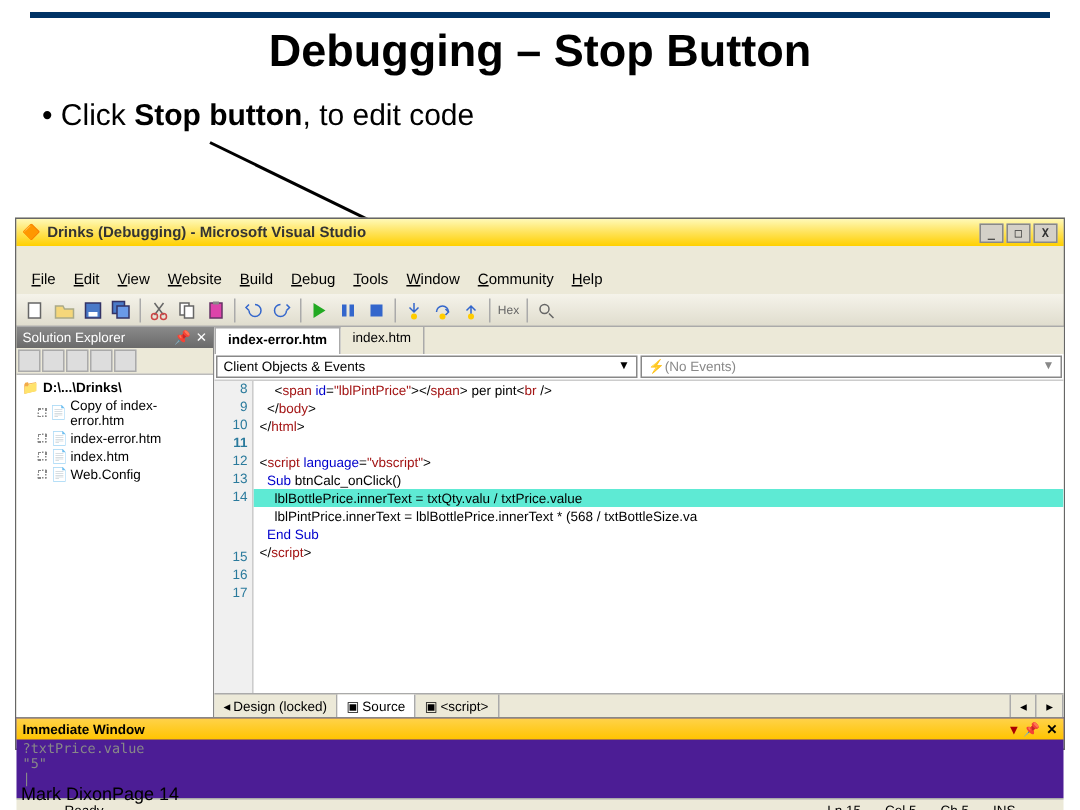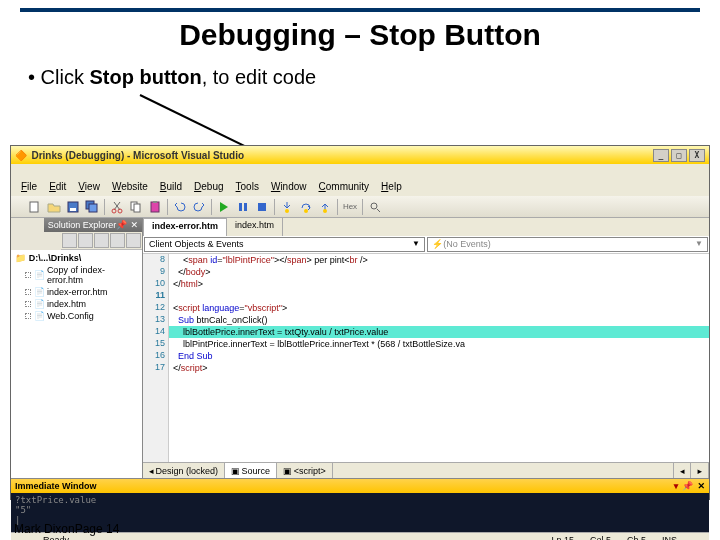--- a/index.html
+++ b/index.html
@@ -10,26 +10,26 @@
 .arrow-wrap { position: absolute; left: 140px; top: 94px; }
 .arrow-line { position: absolute; width: 180px; height: 2px; background: #000; transform: rotate(26deg); transform-origin: left center; }
 .arrow-head { position: absolute; left: 158px; top: 76px; width: 0; height: 0; border-left: 6px solid transparent; border-right: 6px solid transparent; border-top: 10px solid #000; transform: rotate(-30deg); }
 .vs-window { position: absolute; left: 10px; top: 145px; width: 700px; height: 355px; border: 1px solid #666; background: #ece9d8; font-size: 10px; }
 .vs-titlebar { background: linear-gradient(#fff9b7,#ffe35a,#ffd000); height: 18px; display: flex; align-items: center; padding: 0 4px; font-weight: bold; color: #333; font-size: 10px; }
 .vs-titlebar .spacer { flex: 1; }
 .win-btn { width: 16px; height: 13px; background: #d4d0c8; border: 1px solid #888; margin-left: 2px; display: flex; align-items: center; justify-content: center; font-size: 8px; font-family: monospace; }
 .vs-menubar { display: flex; height: 16px; background: #ece9d8; padding: 16px 4px; font-size: 10px; }
 .vs-menu-item { padding: 1px 6px; }
 .vs-menu-item u { text-decoration: underline; }
-.vs-toolbar { display: flex; height: 22px; background: linear-gradient(#f5f3ea,#e0ddce); border-bottom: 1px solid #aaa; align-items: center; padding: 0 15px; gap: 1px; }
+.vs-toolbar { display: flex; height: 22px; background: linear-gradient(#f5f3ea,#e0ddce); border-bottom: 1px solid #aaa; align-items: center; padding: 0 4px; gap: 1px; }
 .tbtn { width: 18px; height: 18px; display: flex; align-items: center; justify-content: center; border: 1px solid transparent; }
 .tbtn svg { width: 14px; height: 14px; }
 .tsep { width: 1px; height: 16px; background: #aaa; margin: 0 2px; }
 .vs-body { display: flex; height: 260px; }
-.sol-explorer { width: 132px; background: #e8e5d8; border-right: 1px solid #888; display: flex; flex-direction: column; align-items: flex-end; }
+.sol-explorer { width: 132px; background: #e8e5d8; border-right: 1px solid #888; display: flex; flex-direction: column; }
 .sol-title { background: linear-gradient(#8a8a8a,#6a6a6a); color: #fff; font-size: 9px; padding: 2px 4px; display: flex; }
 .sol-title .spacer { flex: 1; }
 .sol-toolbar { background: #ece9d8; height: 18px; border-bottom: 1px solid #bbb; display: flex; padding: 1px; gap: 1px; }
 .sol-toolbar .sbtn { width: 15px; height: 15px; background: #ddd; border: 1px solid #aaa; }
 .sol-tree { background: #fff; flex: 1; font-size: 9px; padding: 2px; overflow: hidden; }
 .tree-root { font-weight: bold; padding: 1px 2px; }
 .tree-item { display: flex; align-items: center; padding: 1px 2px 1px 12px; gap: 3px; }
 .tree-dot { width: 6px; height: 6px; background: #fff; border: 1px dotted #888; }
 .file-icon { width: 10px; height: 10px; display: inline-block; }
 .editor-area { flex: 1; display: flex; flex-direction: column; background: #fff; }
@@ -43,21 +43,21 @@
 .code-view { flex: 1; display: flex; background: #fff; overflow: hidden; }
 .gutter { width: 26px; background: #f0f0f0; border-right: 1px solid #ccc; text-align: right; font-family: Consolas, monospace; font-size: 9px; color: #2a7a9c; padding-right: 3px; }
 .code-lines { flex: 1; font-family: Consolas, monospace; font-size: 9px; white-space: pre; overflow: hidden; position: relative; }
 .code-row { height: 12px; line-height: 12px; padding-left: 4px; position: relative; }
 .hl-yellow { background: #5eead4; }
 .c-blue { color: #0000cc; }
 .c-maroon { color: #a31515; }
 .view-tabs { display: flex; height: 16px; background: #ece9d8; border-top: 1px solid #aaa; font-size: 9px; }
 .vtab { padding: 1px 6px; border-right: 1px solid #aaa; display: flex; align-items: center; gap: 2px; }
 .vtab.active { background: #fff; }
-.imm-window { height: 54px; border-top: 1px solid #888; background: #0f172a; }
+.imm-window { height: 54px; border-top: 1px solid #888; background: #4c1d95; }
 .imm-title { background: linear-gradient(#ffd24a,#ffc400); font-size: 9px; font-weight: bold; padding: 2px 4px; display: flex; }
 .imm-title .spacer { flex: 1; }
 .imm-content { font-family: Consolas, monospace; font-size: 9px; padding: 2px 4px; color: #888; }
 .vs-status { background: #ece9d8; height: 16px; border-top: 1px solid #aaa; display: flex; font-size: 9px; padding: 2px 24px; }
 .vs-status .spacer { flex: 1; }
 .vs-status span { margin: 0 8px; }
 .footer { position: absolute; bottom: 4px; left: 14px; right: 14px; display: flex; justify-content: flex-start; font-size: 12px; }
 </style>
 </head>
 <body>
@@ -266,21 +266,21 @@
       </div>
       <div class="code-view">
         <div class="gutter" id="gutter">
             <div style="height: 12px;">8</div>
             <div style="height: 12px;">9</div>
             <div style="height: 12px; margin-left: 12px;">10</div>
             <div style="height: 12px; font-weight: bold;">11</div>
             <div style="height: 12px;">12</div>
             <div style="height: 12px;">13</div>
             <div style="height: 12px;">14</div>
-            <div style="height: 12px;">15</div>
+            <div style="height: 12px; margin-top: 28px;">15</div>
             <div style="height: 12px;">16</div>
             <div style="height: 12px;">17</div>
           </div>
         <div class="code-lines" id="codelines"><div class="code-row">    &lt;<span class="c-maroon">span</span> <span class="c-blue">id</span>=<span class="c-maroon">"lblPintPrice"</span>&gt;&lt;/<span class="c-maroon">span</span>&gt; per pint&lt;<span class="c-maroon">br</span> /&gt;</div><div class="code-row">  &lt;/<span class="c-maroon">body</span>&gt;</div><div class="code-row">&lt;/<span class="c-maroon">html</span>&gt;</div><div class="code-row"></div><div class="code-row">&lt;<span class="c-maroon">script</span> <span class="c-blue">language</span>=<span class="c-maroon">"vbscript"</span>&gt;</div><div class="code-row">  <span class="c-blue">Sub</span> btnCalc_onClick()</div><div class="code-row hl-yellow">    lblBottlePrice.innerText = txtQty.valu / txtPrice.value</div><div class="code-row">    lblPintPrice.innerText = lblBottlePrice.innerText * (568 / txtBottleSize.va</div><div class="code-row">  <span class="c-blue">End Sub</span></div><div class="code-row">&lt;/<span class="c-maroon">script</span>&gt;</div></div>
       </div>
       <div class="view-tabs">
         <div class="vtab">◂ <span>Design (locked)</span></div>
         <div class="vtab active">▣ <span>Source</span></div>
         <div class="vtab">▣ <span>&lt;script&gt;</span></div>
         <div class="vtab" style="flex:1;"></div>

